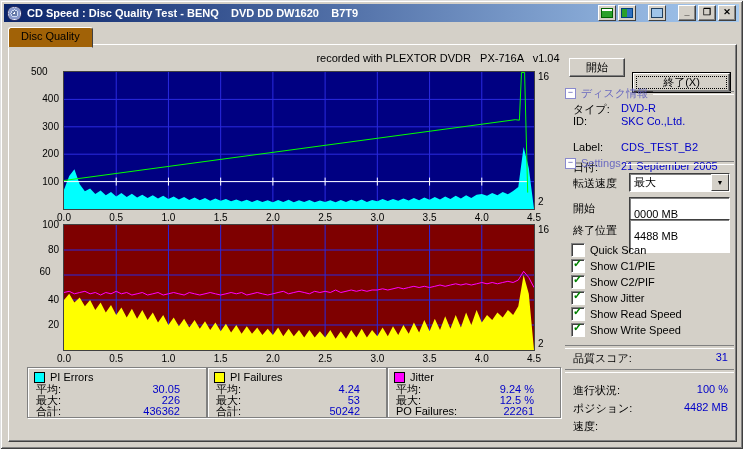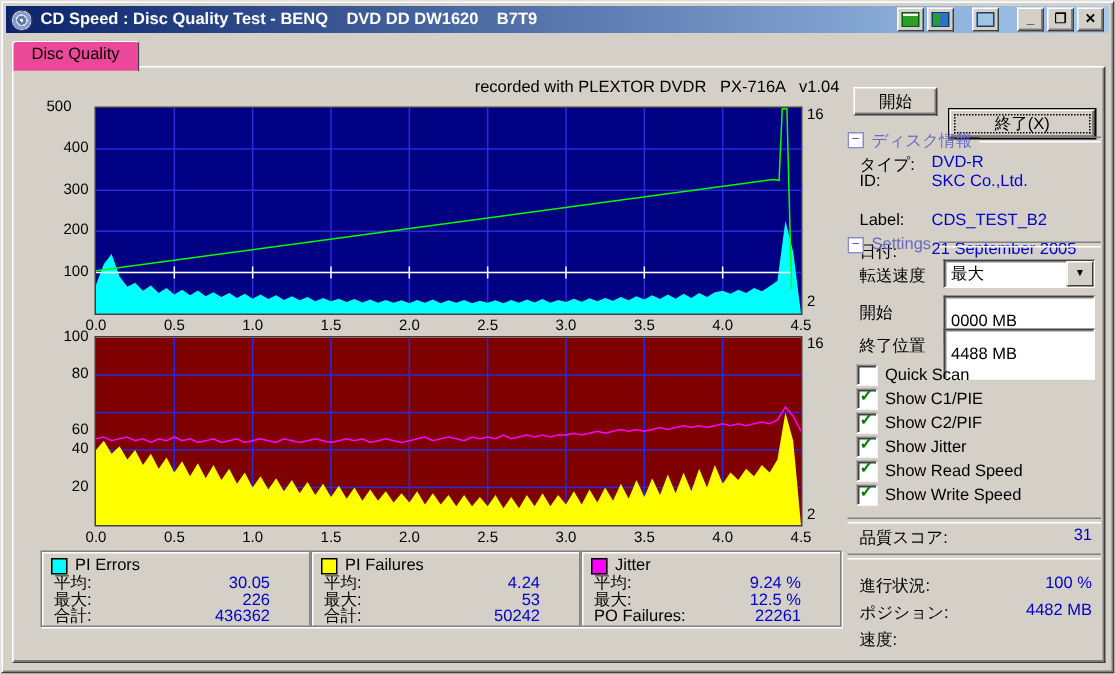--- a/index.html
+++ b/index.html
@@ -14,21 +14,21 @@
   .title-text{color:#ffffff;font-weight:bold;font-size:11px;margin-left:5px;white-space:pre;flex:1;overflow:hidden;}
   .tb-cluster{display:flex;align-items:center;gap:2px;}
   .tb-tool{width:16px;height:14px;border:1px solid;border-color:#ffffff #404040 #404040 #ffffff;background:#D4D0C8;
     display:flex;align-items:center;justify-content:center;}
   .tool-graph-inner{width:10px;height:8px;background:linear-gradient(#ffffff 0 2px,#2aa02a 2px);border:1px solid #006000;}
   .tool-disc-inner{width:10px;height:8px;background:linear-gradient(90deg,#2aa02a 0 50%,#3070c0 50%);border:1px solid #004080;}
   .tool-capture-inner{width:10px;height:8px;background:#9fc4e8;border:1px solid #204060;}
   .tb-gap{width:8px;}
   .tb-btn{width:16px;height:14px;background:#D4D0C8;border:1px solid;border-color:#ffffff #404040 #404040 #ffffff;
     box-shadow:inset -1px -1px 0 #808080;font-size:9px;line-height:12px;text-align:center;color:#000;font-weight:bold;}
-  .tab{position:absolute;left:8px;top:27px;height:17px;padding:2px 12px 0;background:#ec4899;
+  .tab{position:absolute;left:8px;top:27px;height:17px;padding:2px 12px 0;background:#a16207;
     border:1px solid;border-color:#ffffff #404040 #D4D0C8 #ffffff;border-radius:3px 3px 0 0;
     font-size:11px;z-index:3;}
   .content{position:absolute;left:8px;top:44px;width:727px;height:396px;background:#D4D0C8;
     border:1px solid;border-color:#ffffff #404040 #404040 #ffffff;box-shadow:inset -1px -1px 0 #808080;z-index:2;}
   .chart-title{position:absolute;left:54px;top:7px;width:470px;padding-left:140px;text-align:center;
     font-size:11px;color:#000;white-space:pre;}
   .chart{position:absolute;inset:0;pointer-events:none;}
   .ticklabel{position:absolute;font-size:10px;color:#000;}
   
   .statbox{position:absolute;top:322px;height:49px;border:1px solid #808080;box-shadow:1px 1px 0 #ffffff, inset 1px 1px 0 #ffffff;}
@@ -157,21 +157,21 @@
           <line x1="417.77777777777777" y1="0" x2="417.77777777777777" y2="125" stroke="#2A2ADF" stroke-width="1"></line>
           <line x1="0" y1="100" x2="470" y2="100" stroke="#2A2ADF" stroke-width="1"></line>
           <line x1="0" y1="75" x2="470" y2="75" stroke="#2A2ADF" stroke-width="1"></line>
           <line x1="0" y1="50" x2="470" y2="50" stroke="#2A2ADF" stroke-width="1"></line>
           <line x1="0" y1="25" x2="470" y2="25" stroke="#2A2ADF" stroke-width="1"></line>
           <polygon points="0,125 0.0,75.0 5.2,68.8 10.4,77.5 15.7,72.5 20.9,81.3 26.1,75.0 31.3,85.0 36.6,77.5 41.8,87.5 47.0,80.0 52.2,90.0 57.4,82.5 62.7,92.5 67.9,83.8 73.1,93.8 78.3,85.0 83.6,95.0 88.8,87.5 94.0,97.5 99.2,90.0 104.4,100.0 109.7,92.5 114.9,101.3 120.1,93.8 125.3,102.5 130.6,95.0 135.8,103.8 141.0,96.3 146.2,105.0 151.4,97.5 156.7,106.3 161.9,98.8 167.1,107.5 172.3,100.0 177.6,108.8 182.8,101.3 188.0,108.8 193.2,102.5 198.4,110.0 203.7,103.8 208.9,110.0 214.1,102.5 219.3,111.3 224.6,103.8 229.8,111.3 235.0,105.0 240.2,112.5 245.4,105.0 250.7,112.5 255.9,106.3 261.1,112.5 266.3,105.0 271.6,113.8 276.8,106.3 282.0,113.8 287.2,105.0 292.4,112.5 297.7,103.8 302.9,112.5 308.1,105.0 313.3,111.3 318.6,102.5 323.8,111.3 329.0,101.3 334.2,110.0 339.4,100.0 344.7,108.8 349.9,97.5 355.1,107.5 360.3,95.0 365.6,106.3 370.8,93.8 376.0,105.0 381.2,91.3 386.4,103.8 391.7,90.0 396.9,102.5 402.1,87.5 407.3,100.0 412.6,85.0 417.8,97.5 423.0,90.0 428.2,95.0 433.4,87.5 438.7,92.5 443.9,85.0 449.1,90.0 454.3,81.3 459.6,50.0 464.8,68.8 470.0,125.0 470.0,125" fill="#FFFF00"></polygon>
           <polyline points="0.0,67.5 5.2,66.3 10.4,68.8 15.7,67.5 20.9,66.3 26.1,68.8 31.3,67.5 36.6,70.0 41.8,67.5 47.0,68.8 52.2,66.3 57.4,68.8 62.7,67.5 67.9,70.0 73.1,68.8 78.3,67.5 83.6,70.0 88.8,68.8 94.0,67.5 99.2,70.0 104.4,68.8 109.7,67.5 114.9,68.8 120.1,70.0 125.3,67.5 130.6,68.8 135.8,70.0 141.0,68.8 146.2,67.5 151.4,68.8 156.7,70.0 161.9,68.8 167.1,67.5 172.3,68.8 177.6,67.5 182.8,70.0 188.0,68.8 193.2,67.5 198.4,68.8 203.7,70.0 208.9,68.8 214.1,67.5 219.3,66.3 224.6,68.8 229.8,67.5 235.0,66.3 240.2,67.5 245.4,68.8 250.7,66.3 255.9,67.5 261.1,66.3 266.3,67.5 271.6,65.0 276.8,67.5 282.0,66.3 287.2,65.0 292.4,66.3 297.7,65.0 302.9,66.3 308.1,65.0 313.3,65.0 318.6,63.8 323.8,65.0 329.0,63.8 334.2,62.5 339.4,63.8 344.7,62.5 349.9,61.3 355.1,62.5 360.3,61.3 365.6,62.5 370.8,61.3 376.0,60.0 381.2,61.3 386.4,60.0 391.7,58.8 396.9,60.0 402.1,58.8 407.3,60.0 412.6,58.8 417.8,57.5 423.0,58.8 428.2,57.5 433.4,58.8 438.7,57.5 443.9,56.3 449.1,57.5 454.3,55.0 459.6,46.3 464.8,52.5 470.0,62.5" fill="none" stroke="#FF00FF" stroke-width="1"></polyline>
         </svg>
         <div class="ticklabel" style="left: 22px; top: 274px; width: 28px; text-align: right;">20</div>
         <div class="ticklabel" style="left: 22px; top: 249px; width: 28px; text-align: right;">40</div>
-        <div class="ticklabel" style="left: 22px; top: 236px; width: 28px; text-align: right;">60</div>
+        <div class="ticklabel" style="left: 22px; top: 221px; width: 28px; text-align: center;">60</div>
         <div class="ticklabel" style="left: 22px; top: 199px; width: 28px; text-align: right;">80</div>
         <div class="ticklabel" style="left: 22px; top: 174px; width: 28px; text-align: right;">100</div>
         <div class="ticklabel" style="left: 43px; top: 308px; width: 24px; text-align: center;">0.0</div>
         <div class="ticklabel" style="left: 95.2222px; top: 308px; width: 24px; text-align: center;">0.5</div>
         <div class="ticklabel" style="left: 147.444px; top: 308px; width: 24px; text-align: center;">1.0</div>
         <div class="ticklabel" style="left: 199.667px; top: 308px; width: 24px; text-align: center;">1.5</div>
         <div class="ticklabel" style="left: 251.889px; top: 308px; width: 24px; text-align: center;">2.0</div>
         <div class="ticklabel" style="left: 304.111px; top: 308px; width: 24px; text-align: center;">2.5</div>
         <div class="ticklabel" style="left: 356.333px; top: 308px; width: 24px; text-align: center;">3.0</div>
         <div class="ticklabel" style="left: 408.556px; top: 308px; width: 24px; text-align: center;">3.5</div>

